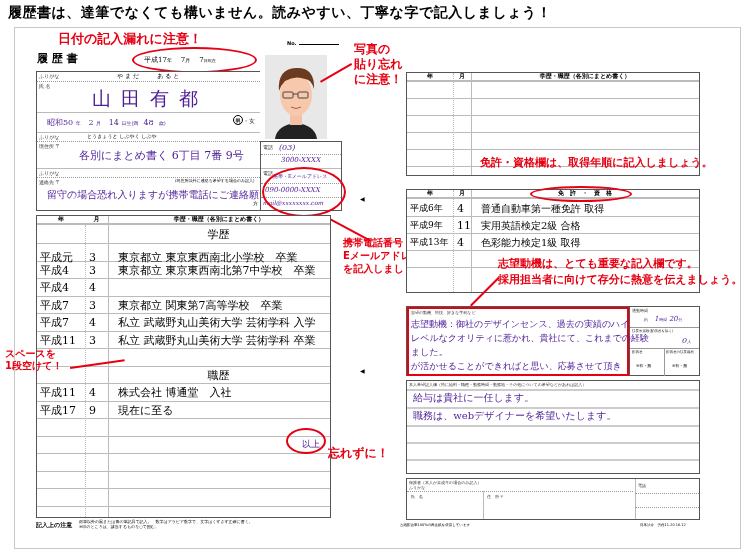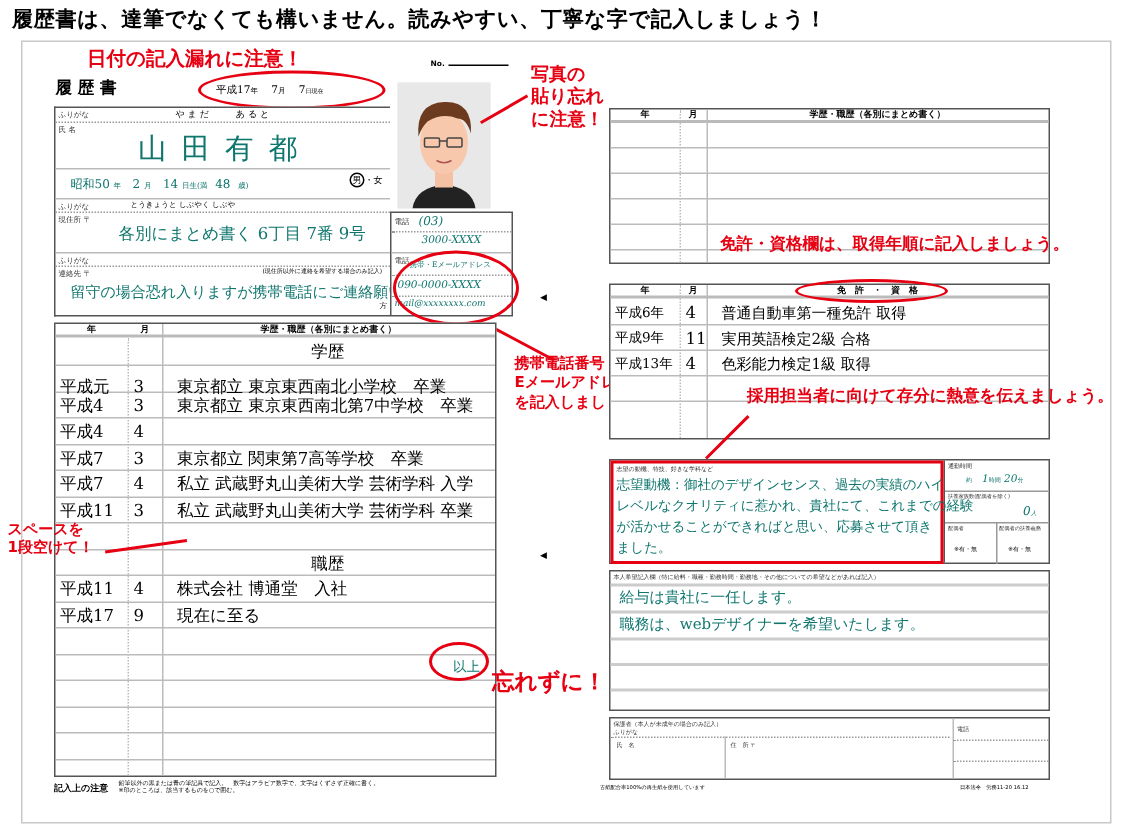--- a/index.html
+++ b/index.html
@@ -7,21 +7,21 @@
 .abs{position:absolute}
 .headline{left:8px;top:4px;font-size:14px;font-weight:bold;letter-spacing:0.5px;font-family:"DejaVu Serif",serif}
 .paper{left:14px;top:27px;width:727px;height:522px;border:1px solid #c8c8c8;background:#fff}
 .red{color:#e60012;font-weight:bold;font-family:"DejaVu Sans",sans-serif}
 .box{border:1.5px solid #555;background:#fff}
 .hl{position:absolute;left:0;right:0;border-top:1px solid #bbb}
 .hld{position:absolute;left:0;right:0;border-top:1px dotted #999}
 .vl{position:absolute;top:0;bottom:0;border-left:1px solid #bbb}
 .vld{position:absolute;top:0;bottom:0;border-left:1px dotted #bbb}
 .tiny{font-size:5px;color:#333}
-.hw{font-family:"DejaVu Serif",serif;color:#0f766e}
+.hw{font-family:"DejaVu Serif",serif;color:#4c1d95}
 .row{position:absolute;left:0;right:0;height:17px;display:flex;align-items:center;font-family:"DejaVu Serif",serif;font-size:11px}
 .row .y{width:48px;padding-left:3px}
 .row .m{width:23px;text-align:left;padding-left:4px}
 .row .t{padding-left:10px;white-space:nowrap}
 .ellipse{border:2px solid #e60012;border-radius:50%;position:absolute}
 .line{position:absolute;height:2px;background:#e60012;transform-origin:0 0}
 .th{display:flex;font-size:6px;font-weight:bold;height:9px;align-items:center;border-bottom:2px solid #bbb}
 .photo{background:#e8e8e8}
 </style>
 </head>
@@ -172,21 +172,21 @@
       <span class="t">株式会社 博通堂　入社</span>
     </div>
   <div class="row" style="top:186px">
       <span class="y">平成17</span>
       <span class="m">9</span>
       <span class="t">現在に至る</span>
     </div>
   <div class="abs hw" style="left:265px;top:222px;font-size:9px">以上</div>
 </div>
 <div class="ellipse" style="left:286px;top:428px;width:40px;height:26px"></div>
-<div class="abs red" style="left:328px;top:445px;font-size:15px">忘れずに！</div>
+<div class="abs red" style="left:328px;top:445px;font-size:12px">忘れずに！</div>
 
 <div class="abs red" style="left:5px;top:348px;font-size:10px;line-height:12px">
   <div>スペースを</div>
     <div>1段空けて！</div>
 </div>
 <div class="line" style="left:70px;top:367px;width:55px;transform:rotate(-8deg)"></div>
 
 <div class="abs" style="left:36px;top:521px;font-size:6px;font-weight:bold">記入上の注意</div>
 <div class="abs" style="left:79px;top:519px;font-size:4px;line-height:5px;white-space:nowrap">
   <div>鉛筆以外の黒または青の筆記具で記入。　数字はアラビア数字で、文字はくずさず正確に書く。</div>
@@ -233,34 +233,35 @@
     </div>
   <div class="row" style="top:44px">
       <span class="y" style="width:46px;font-size:9px">平成13年</span>
       <span class="m" style="width:18px">4</span>
       <span class="t" style="font-size:10px">色彩能力検定1級 取得</span>
     </div>
 </div>
 <div class="ellipse" style="left:530px;top:186px;width:102px;height:16px"></div>
 
 <div class="abs red" style="left:498px;top:256px;font-size:11px;line-height:16px;white-space:nowrap">
+  <div>志望動機は、とても重要な記入欄です。</div>
     <div>採用担当者に向けて存分に熱意を伝えましょう。</div>
 </div>
 <div class="line" style="left:470px;top:305px;width:40px;transform:rotate(-45deg)"></div>
 
 <div class="abs box" style="left:406px;top:306px;width:294px;height:70px">
   <div class="vl" style="left:222px;border-left:1px solid #555"></div>
 </div>
 <div class="abs" style="left:407px;top:307px;width:222px;height:69px;border:2px solid #e60012">
   <div class="tiny" style="position:absolute;left:2px;top:1px;font-size:4px">志望の動機、特技、好きな学科など</div>
   <div class="abs hw" style="left:2px;top:8px;font-size:9px;line-height:14px;white-space:nowrap">
     <div>志望動機：御社のデザインセンス、過去の実績のハイ</div>
       <div>レベルなクオリティに惹かれ、貴社にて、これまでの経験</div>
+      <div>ました。</div>
       <div>が活かせることができればと思い、応募させて頂き</div>
-      <div>ました。</div>
   </div>
 </div>
 <div class="abs" style="left:630px;top:307px;width:69px;height:69px">
   <div class="tiny" style="position:absolute;left:2px;top:1px;font-size:4px">通勤時間</div>
   <div class="abs hw" style="left:14px;top:8px;font-size:7px;white-space:nowrap"><span style="font-size:4px">約</span>&nbsp;&nbsp;&nbsp;<span style="font-style:italic">1</span><span style="font-size:4px">時間</span>&nbsp;<span style="font-style:italic">20</span><span style="font-size:4px">分</span></div>
   <div class="hl" style="top:20px;border-color:#999"></div>
   <div class="tiny" style="position:absolute;left:2px;top:22px;font-size:3.5px;white-space:nowrap">扶養家族数(配偶者を除く)</div>
   <div class="abs hw" style="left:52px;top:29px;font-size:8px;font-style:italic"><span>0</span><span style="font-size:4px">人</span></div>
   <div class="hl" style="top:41px;border-color:#999"></div>
   <div class="vl" style="left:34px;top:41px;border-color:#999"></div>

